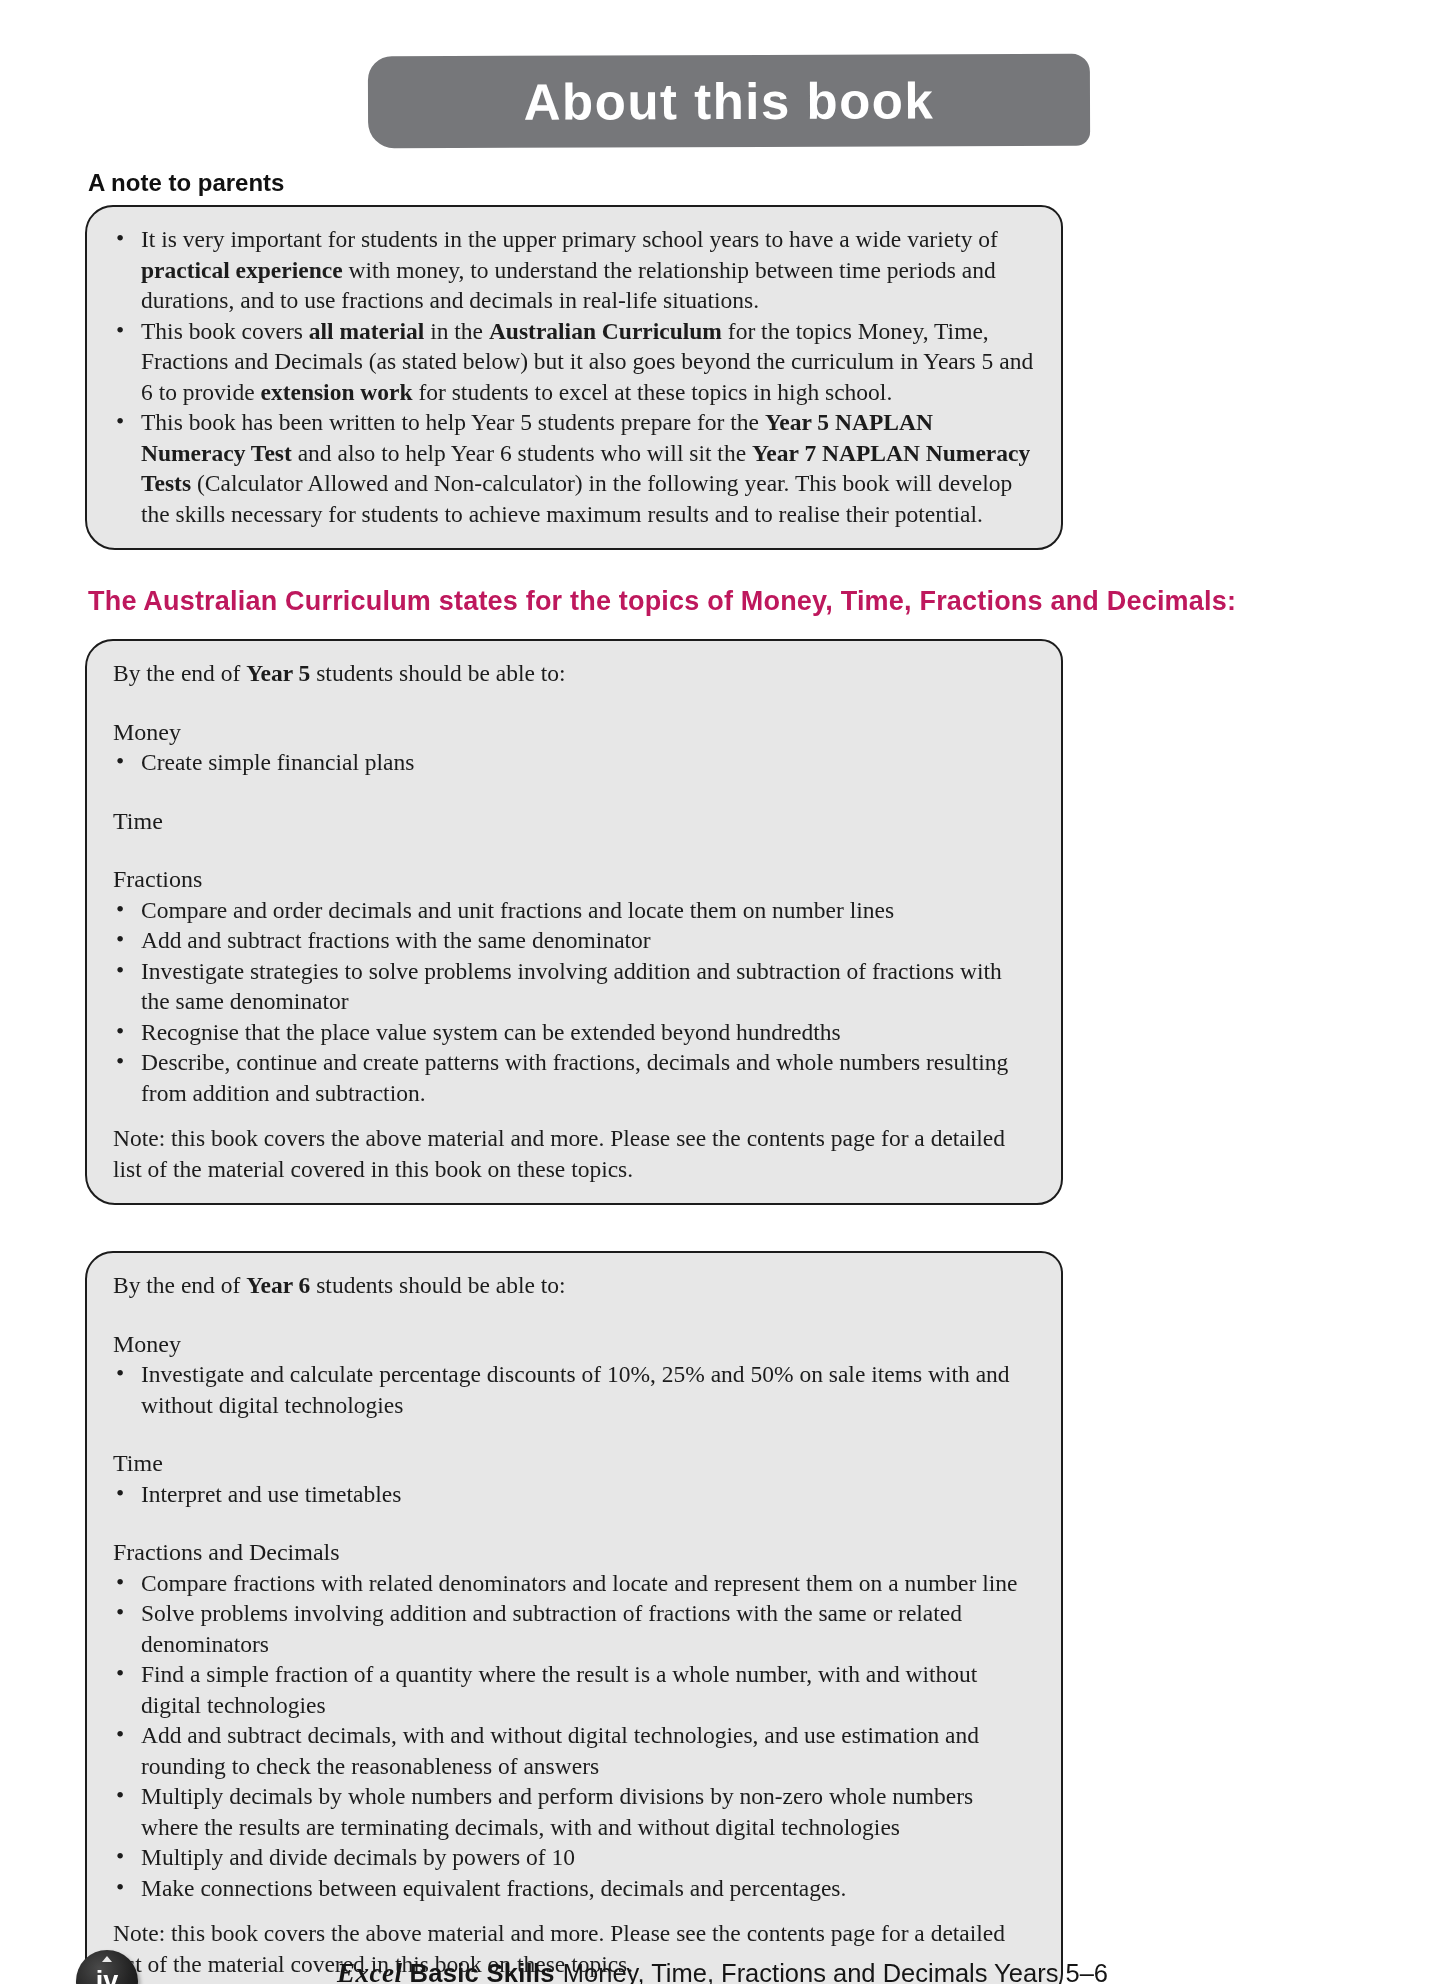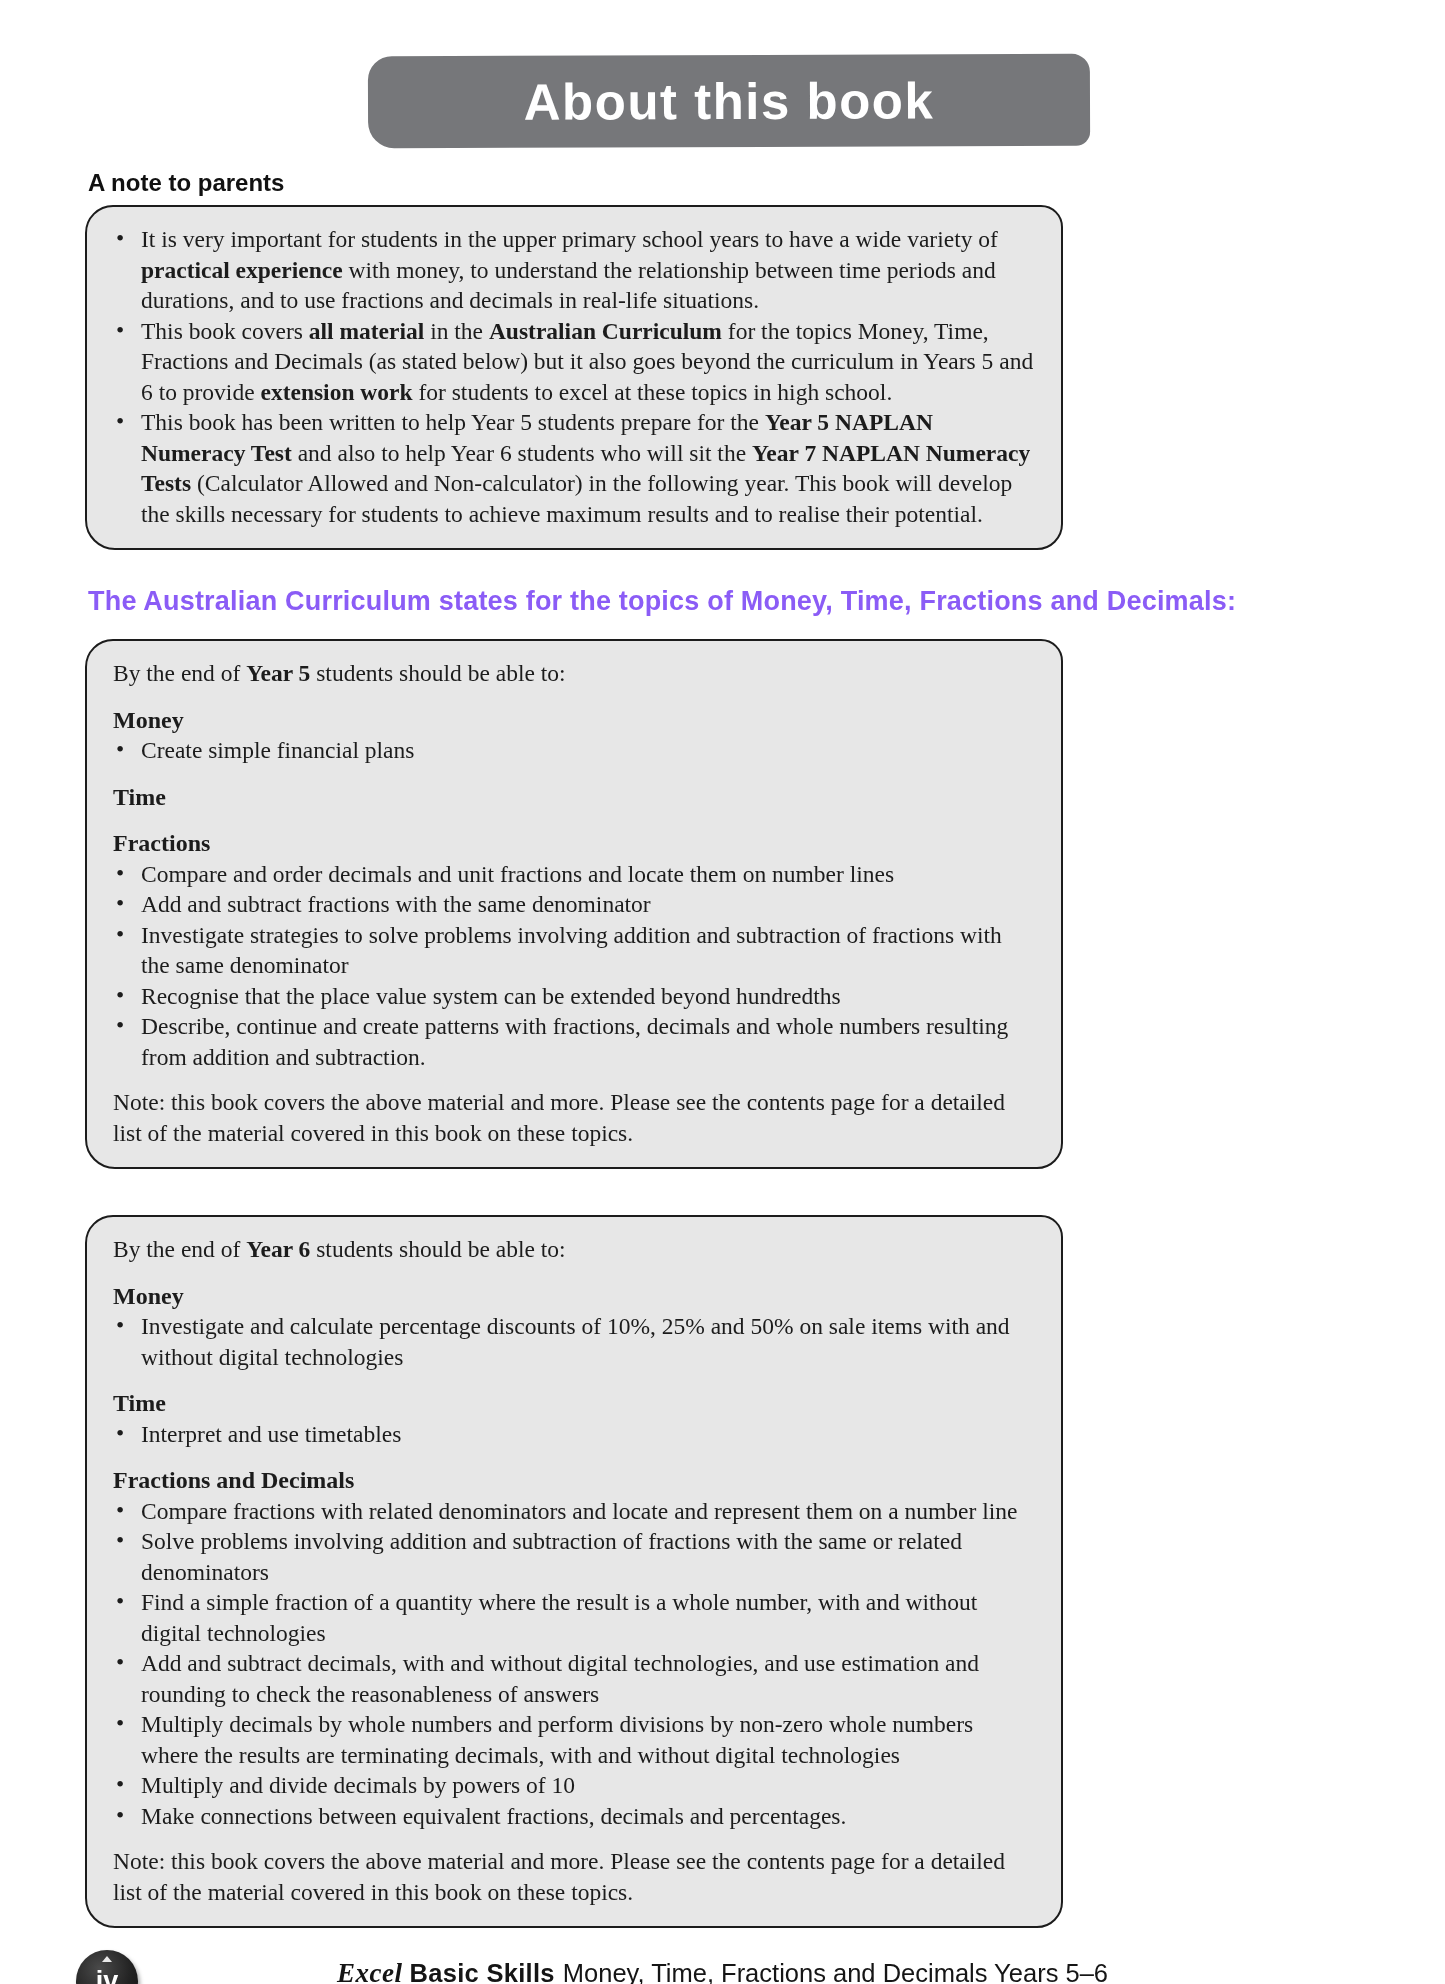--- a/index.html
+++ b/index.html
@@ -24,42 +24,42 @@
 
   
   .note-heading {
     margin:22px 0 8px 88px;
     font-family:"Liberation Sans", sans-serif; font-weight:bold;
     font-size:24px; color:#111;
   }
   .curriculum-heading {
     margin:36px 0 0 88px;
     font-family:"Liberation Sans", sans-serif; font-weight:bold;
-    font-size:27px; color:#8b5cf6; letter-spacing:0.2px;
+    font-size:27px; color:#be185d; letter-spacing:0.2px;
   }
 
   
   .box {
     margin-left:85px; width:978px;
     background:#e7e7e7; border:2.5px solid #1c1c1c;
     border-radius:28px 22px 26px 30px;
     padding:17px 26px 19px 26px;
     font-size:23.5px; line-height:30.5px;
   }
   .box1 { margin-top:1px; }
   .box2 { margin-top:22px; }
   .box3 { margin-top:46px; }
 
   .blist { list-style:none; }
   .blist li { position:relative; padding-left:28px; }
   .blist li::before { content:"\2022"; position:absolute; left:3px; top:-1px; }
 
   .box .intro { }
   .box .subhead {
-    margin-top:16px; font-weight:bold; font-size:24px;
+    margin-top:28px; font-weight:normal; font-size:24px;
   }
   .box .note { margin-top:15px; }
   b { font-weight:bold; }
 
   
   .footer { position:absolute; left:0; top:1944px; width:1445px; height:80px; }
   .page-badge {
     position:absolute; left:76px; top:6px; width:62px; height:62px;
     background:radial-gradient(circle at 38% 30%, #4a4a4a 0%, #222222 55%, #0e0e0e 100%);
     border-radius:50%;

